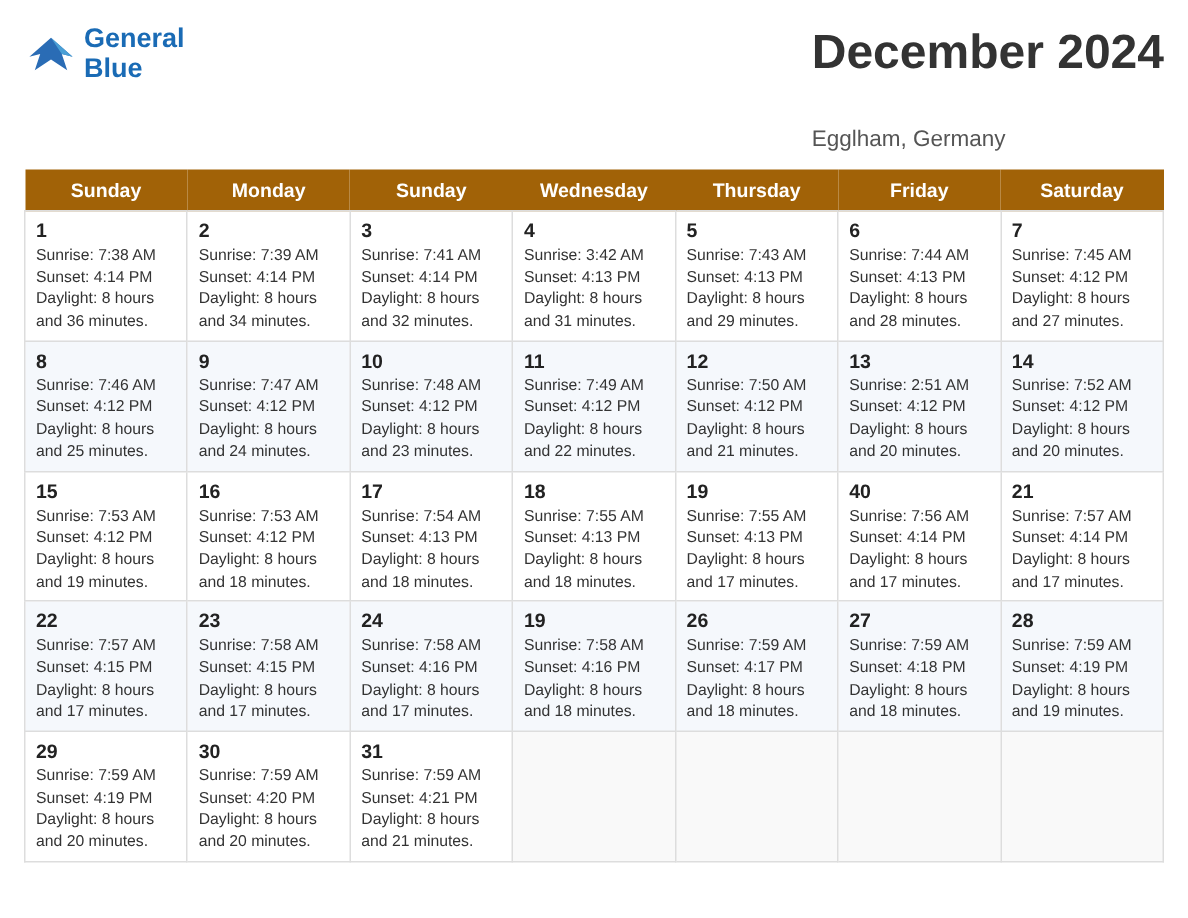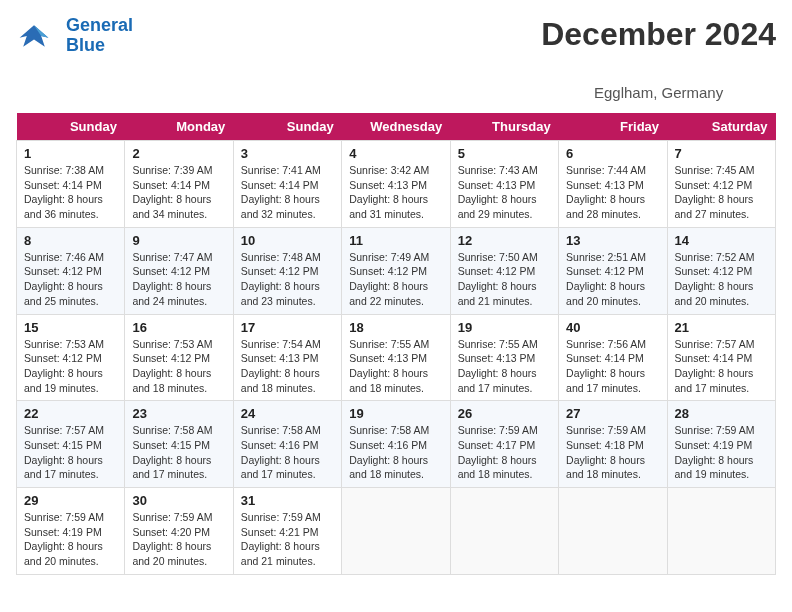--- a/index.html
+++ b/index.html
@@ -12,57 +12,57 @@
     }
     .header {
       display: flex;
       justify-content: space-between;
       align-items: flex-start;
       margin-bottom: 12px;
     }
     .logo {
       display: flex;
       align-items: center;
-      gap: 14px;
+      gap: 4px;
     }
     .logo-text {
       font-size: 18px;
       font-weight: bold;
       color: #333;
       line-height: 1.1;
     }
     .logo-text span {
       color: #1a6bb5;
     }
     .logo-bird {
       width: 36px;
       height: 36px;
     }
     .title-block {
-      text-align: center;
+      text-align: left;
     }
     .month-title {
       font-size: 32px;
       font-weight: bold;
       color: #333;
     }
     .location {
       font-size: 15px;
       color: #555;
       margin-top: 31px;
     }
     .calendar {
       width: 100%;
       border-collapse: collapse;
       font-size: 11px;
     }
     .calendar th {
-      background-color: #be185d;
+      background-color: #a16207;
       color: #fff;
-      text-align: right;
+      text-align: center;
       padding: 6px 8px;
       font-size: 13px;
       font-weight: bold;
       margin-top: 27px;
     }
     .calendar td {
       border: 1px solid #ddd;
       padding: 5px 7px;
       vertical-align: top;
       width: calc(100% / 7);

